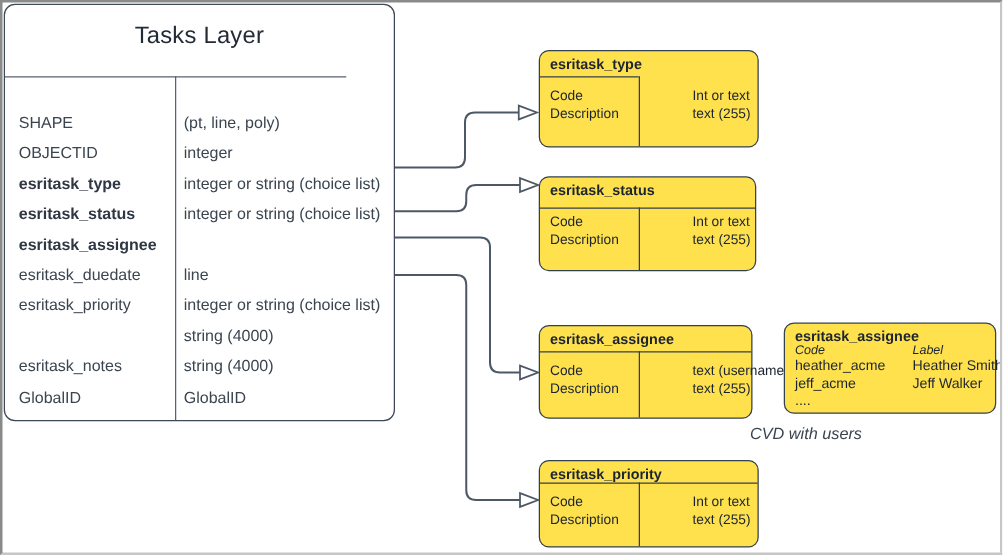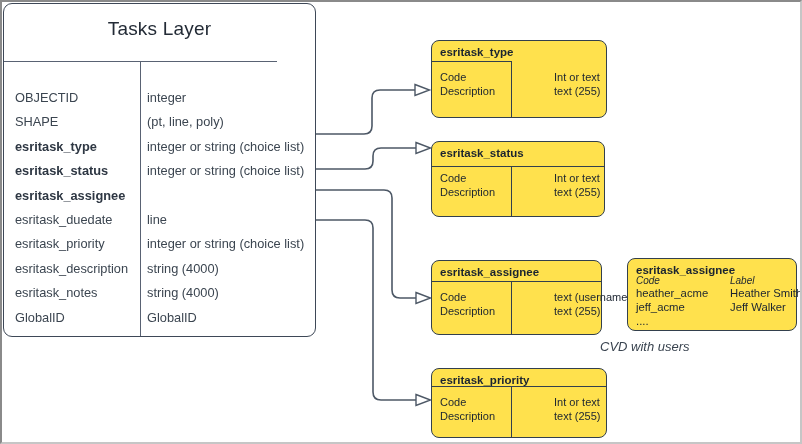--- a/index.html
+++ b/index.html
@@ -74,26 +74,26 @@
       <polygon points="416,394.5 430.5,400 416,405.5"></polygon>
     </g>
   </svg>
 
   <div class="ttable">
     <div class="ttitle">Tasks Layer</div>
     <div class="title-underline"></div>
     <div class="col-divider"></div>
     <div class="trows">
       <div class="trow">
+          <span class="fname">SHAPE</span>
+          <span class="ftype">(pt, line, poly)</span>
+        </div>
+      <div class="trow">
           <span class="fname">OBJECTID</span>
           <span class="ftype">integer</span>
-        </div>
-      <div class="trow">
-          <span class="fname">SHAPE</span>
-          <span class="ftype">(pt, line, poly)</span>
         </div>
       <div class="trow bold">
           <span class="fname">esritask_type</span>
           <span class="ftype">integer or string (choice list)</span>
         </div>
       <div class="trow bold">
           <span class="fname">esritask_status</span>
           <span class="ftype">integer or string (choice list)</span>
         </div>
       <div class="trow bold">
@@ -101,21 +101,20 @@
         </div>
       <div class="trow">
           <span class="fname">esritask_duedate</span>
           <span class="ftype">line</span>
         </div>
       <div class="trow">
           <span class="fname">esritask_priority</span>
           <span class="ftype">integer or string (choice list)</span>
         </div>
       <div class="trow">
-          <span class="fname">esritask_description</span>
           <span class="ftype">string (4000)</span>
         </div>
       <div class="trow">
           <span class="fname">esritask_notes</span>
           <span class="ftype">string (4000)</span>
         </div>
       <div class="trow">
           <span class="fname">GlobalID</span>
           <span class="ftype">GlobalID</span>
         </div>

